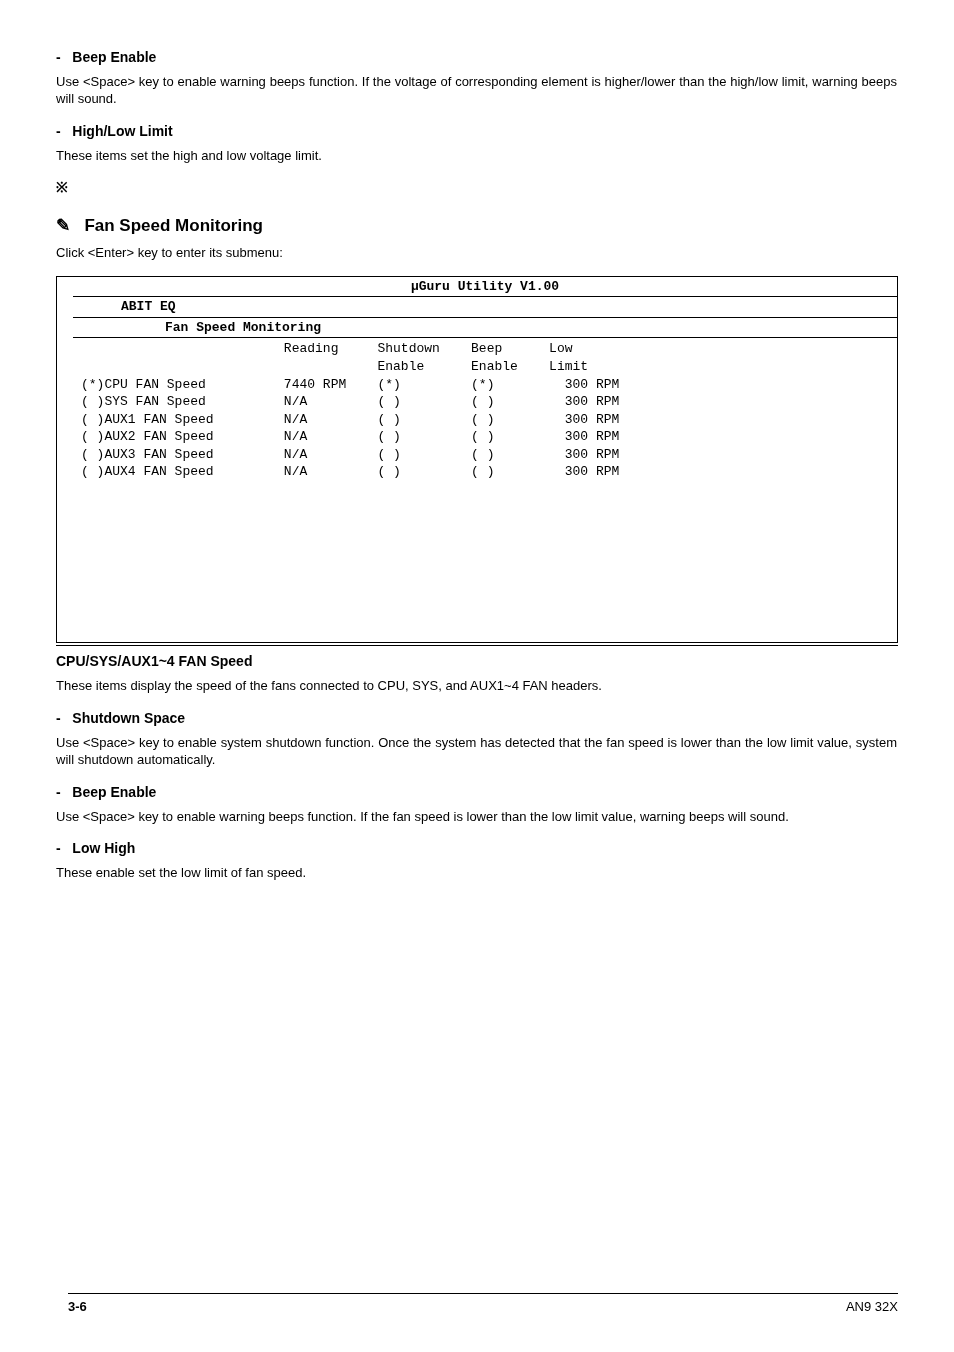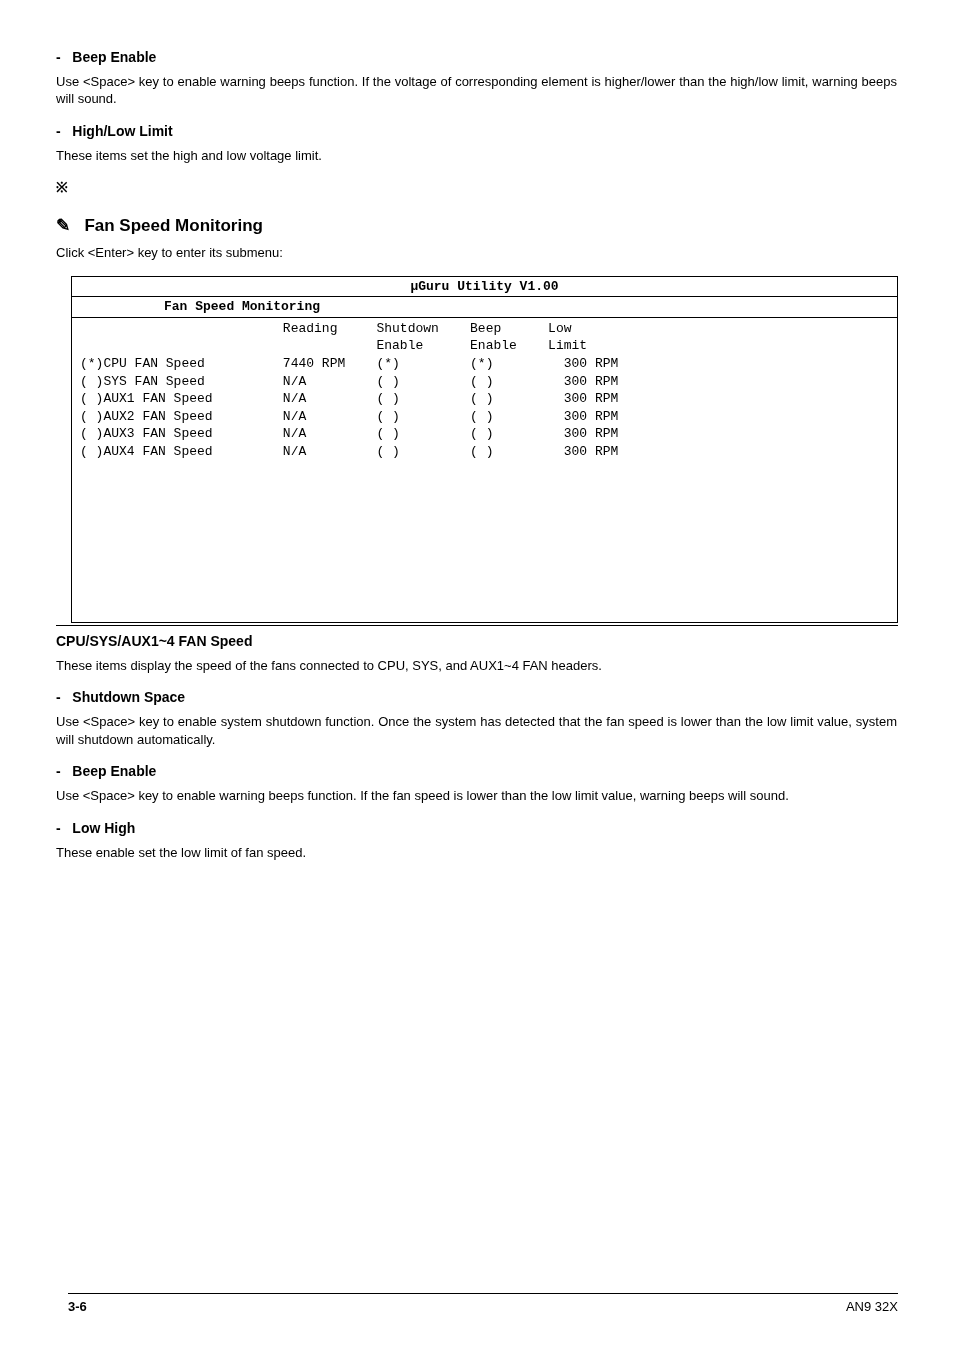--- a/index.html
+++ b/index.html
@@ -13,23 +13,24 @@
     background: #fff;
     color: #000;
     line-height: 1.35;
   }
   h3 { font-size: 14px; font-weight: bold; margin: 0 0 6px 0; }
   h3.arrow { font-size: 17px; margin-top: 18px; margin-bottom: 6px; }
   p { margin: 0 1px 14px 0; text-align: justify; }
   .sub { padding-left: 0; }
   .table-wrap {
     border: 1px solid #000;
-    margin: 8px 0 2px 15px;
+    margin: 8px 0 2px 0;
     font-family: "Courier New", monospace;
     font-size: 13px;
+    padding-left: 16px;
   }
   .tbl-title { text-align: center; font-weight: bold; border-bottom: 1px solid #000; padding: 1px 0; }
   .tbl-sub1 { font-weight: bold; padding: 1px 8px 1px 48px; border-bottom: 1px solid #000; }
   .tbl-sub2 { font-weight: bold; padding: 1px 8px 1px 92px; border-bottom: 1px solid #000; }
   .tbl-body { padding: 2px 8px 2px 8px; white-space: pre; min-height: 300px; }
   .tbl-foot { border-top: 1px solid #000; padding: 1px 8px; font-weight: bold; }
   .foot-left { display:inline-block; }
   .foot-right { float: right; }
   .hr { border-top: 1px solid #000; margin: 2px 0 6px 0; }
   .bullet-dash::before { content: "-   "; font-weight: bold; white-space: pre; }
@@ -49,20 +50,21 @@
 <h3 class="sub"><span class="bullet-dash"></span><span>High/Low Limit</span></h3>
 <p>These items set the high and low voltage limit.</p>
 
 <h3 class="sub"><span class="bullet-x"></span></h3>
 
 <h3 class="arrow"><span class="bullet-arrow"></span><span>Fan Speed Monitoring</span></h3>
 <p>Click &lt;Enter&gt; key to enter its submenu:</p>
 
 <div class="table-wrap">
   <div class="tbl-title">µGuru Utility V1.00</div>
+  <div class="tbl-sub1">ABIT EQ</div>
   <div class="tbl-sub2">Fan Speed Monitoring</div>
   <div class="tbl-body" id="tbl-body">                          Reading     Shutdown    Beep      Low
                                       Enable      Enable    Limit
 (*)CPU FAN Speed          7440 RPM    (*)         (*)         300 RPM
 ( )SYS FAN Speed          N/A         ( )         ( )         300 RPM
 ( )AUX1 FAN Speed         N/A         ( )         ( )         300 RPM
 ( )AUX2 FAN Speed         N/A         ( )         ( )         300 RPM
 ( )AUX3 FAN Speed         N/A         ( )         ( )         300 RPM
 ( )AUX4 FAN Speed         N/A         ( )         ( )         300 RPM
 

